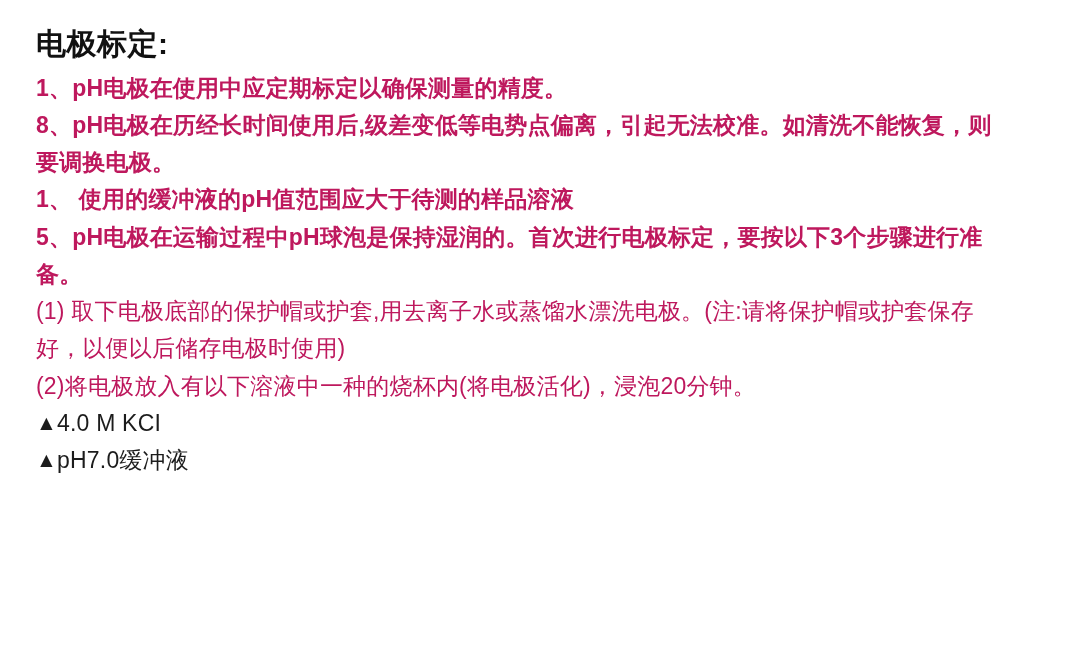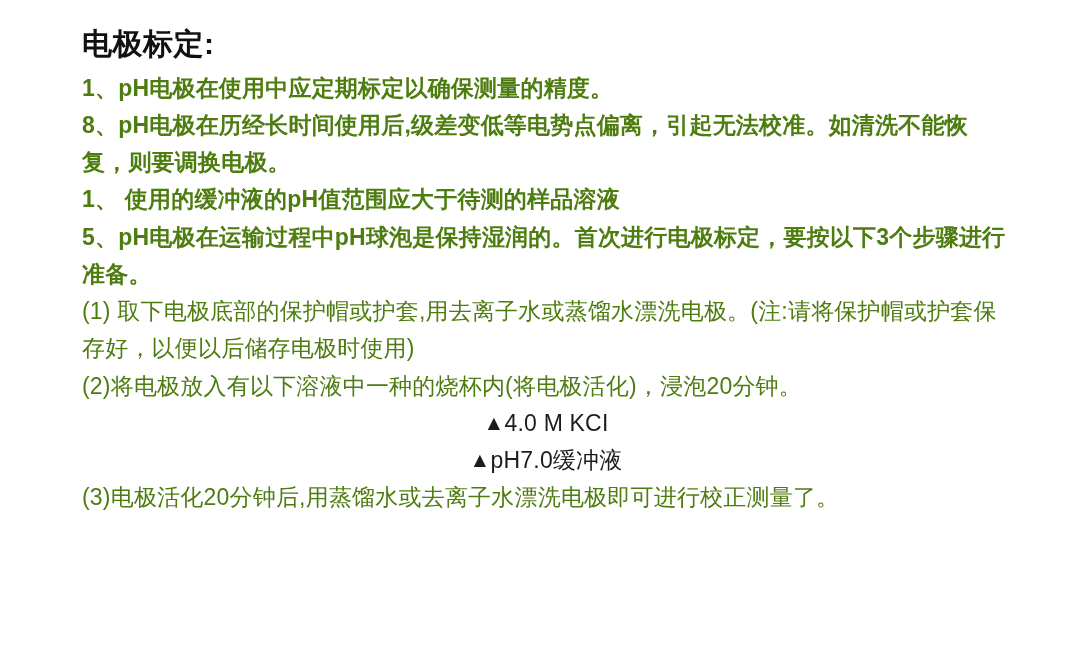--- a/index.html
+++ b/index.html
@@ -11,54 +11,53 @@
     height: 652px;
     background: #ffffff;
     font-family: "Liberation Sans", "DejaVu Sans", sans-serif;
     color: #1a1a1a;
     overflow: hidden;
   }
   .page {
     box-sizing: border-box;
     width: 1080px;
     height: 652px;
-    padding: 22px 70px 0 82px;
+    padding: 22px 70px 0 36px;
     background: #ffffff;
   }
   .doc-title {
     font-size: 30px;
     font-weight: bold;
     line-height: 1.45;
     letter-spacing: 0.5px;
     margin: 0 0 4px 0;
     color: #111111;
   }
   .para {
     font-size: 23px;
     line-height: 1.62;
     letter-spacing: 0.2px;
     margin: 0;
-    color: #4d7c0f;
+    color: #be185d;
     text-align: left;
     word-break: break-word;
   }
   .para.bold {
     font-weight: bold;
   }
   .para.normal {
     font-weight: normal;
   }
   .bullet-line {
     font-size: 23px;
     line-height: 1.62;
     letter-spacing: 0.2px;
     margin: 0;
     color: #1c1c1c;
     display: block;
-    text-align: center;
   }
   .tri {
     font-size: 21px;
     line-height: 1;
     position: relative;
     top: -1px;
   }
 </style>
 </head>
 <body>
@@ -81,15 +80,14 @@
 
   <div class="bullet-line">
     <span class="tri">▲</span><span>4.0 M KCI</span>
   </div>
 
 
   <div class="bullet-line">
     <span class="tri">▲</span><span>pH7.0缓冲液</span>
   </div>
 
-  <p class="para normal">(3)电极活化20分钟后,用蒸馏水或去离子水漂洗电极即可进行校正测量了。</p>
 
 </div>
 
 </body></html>

